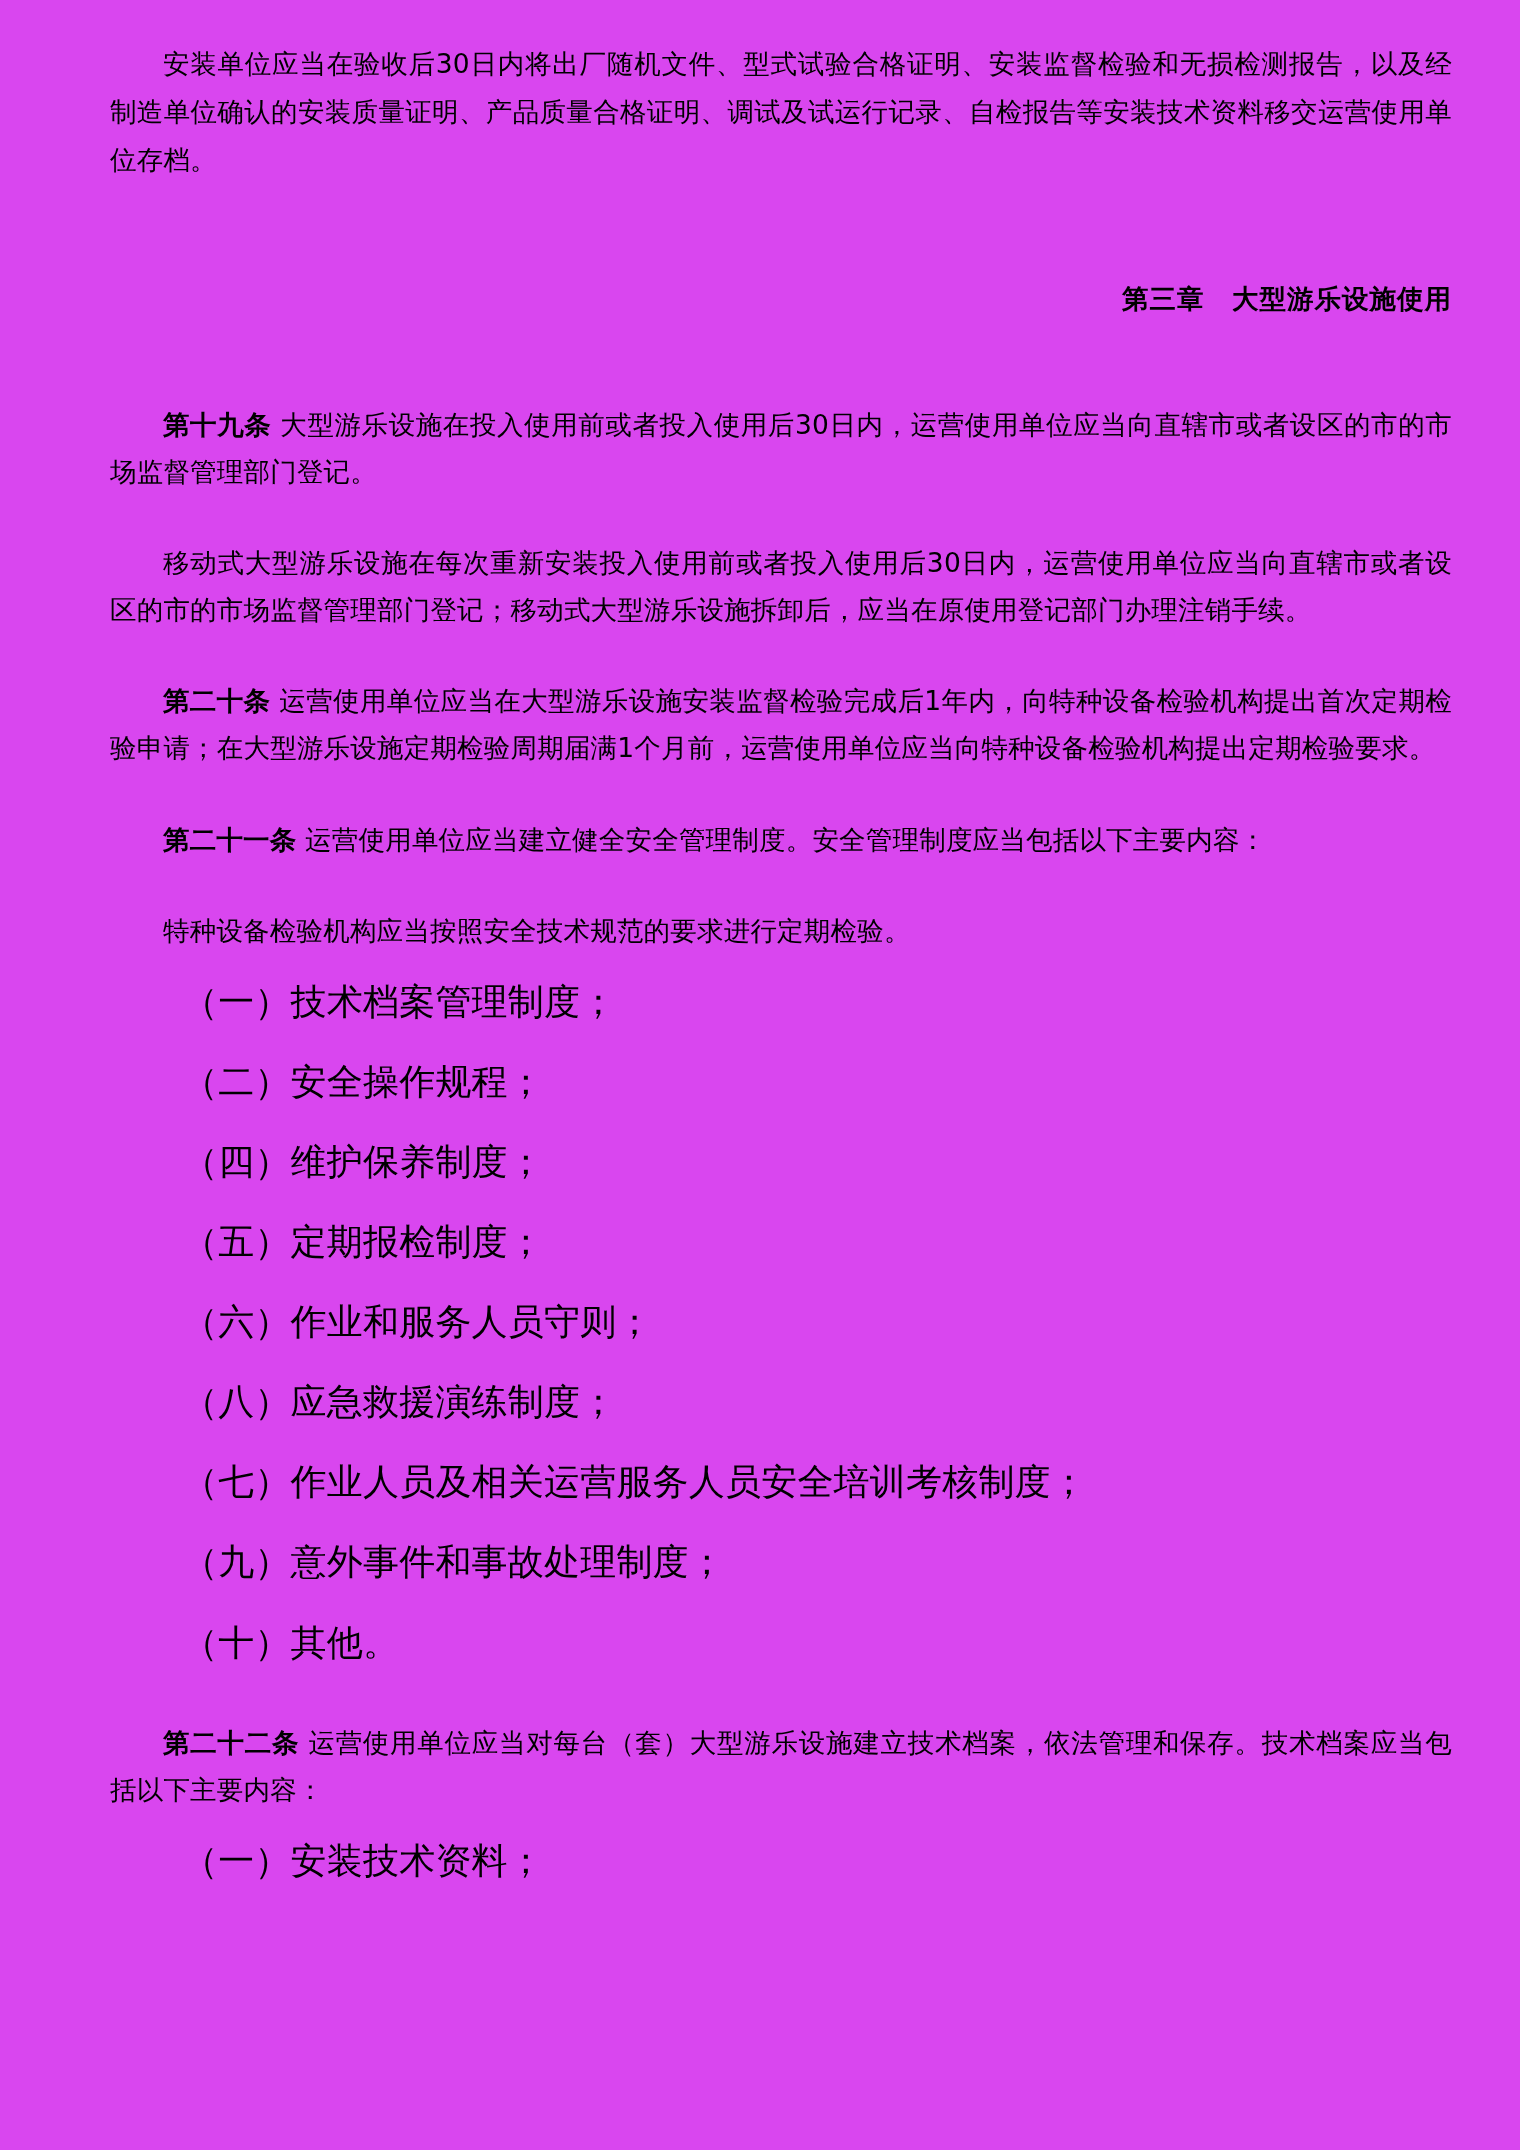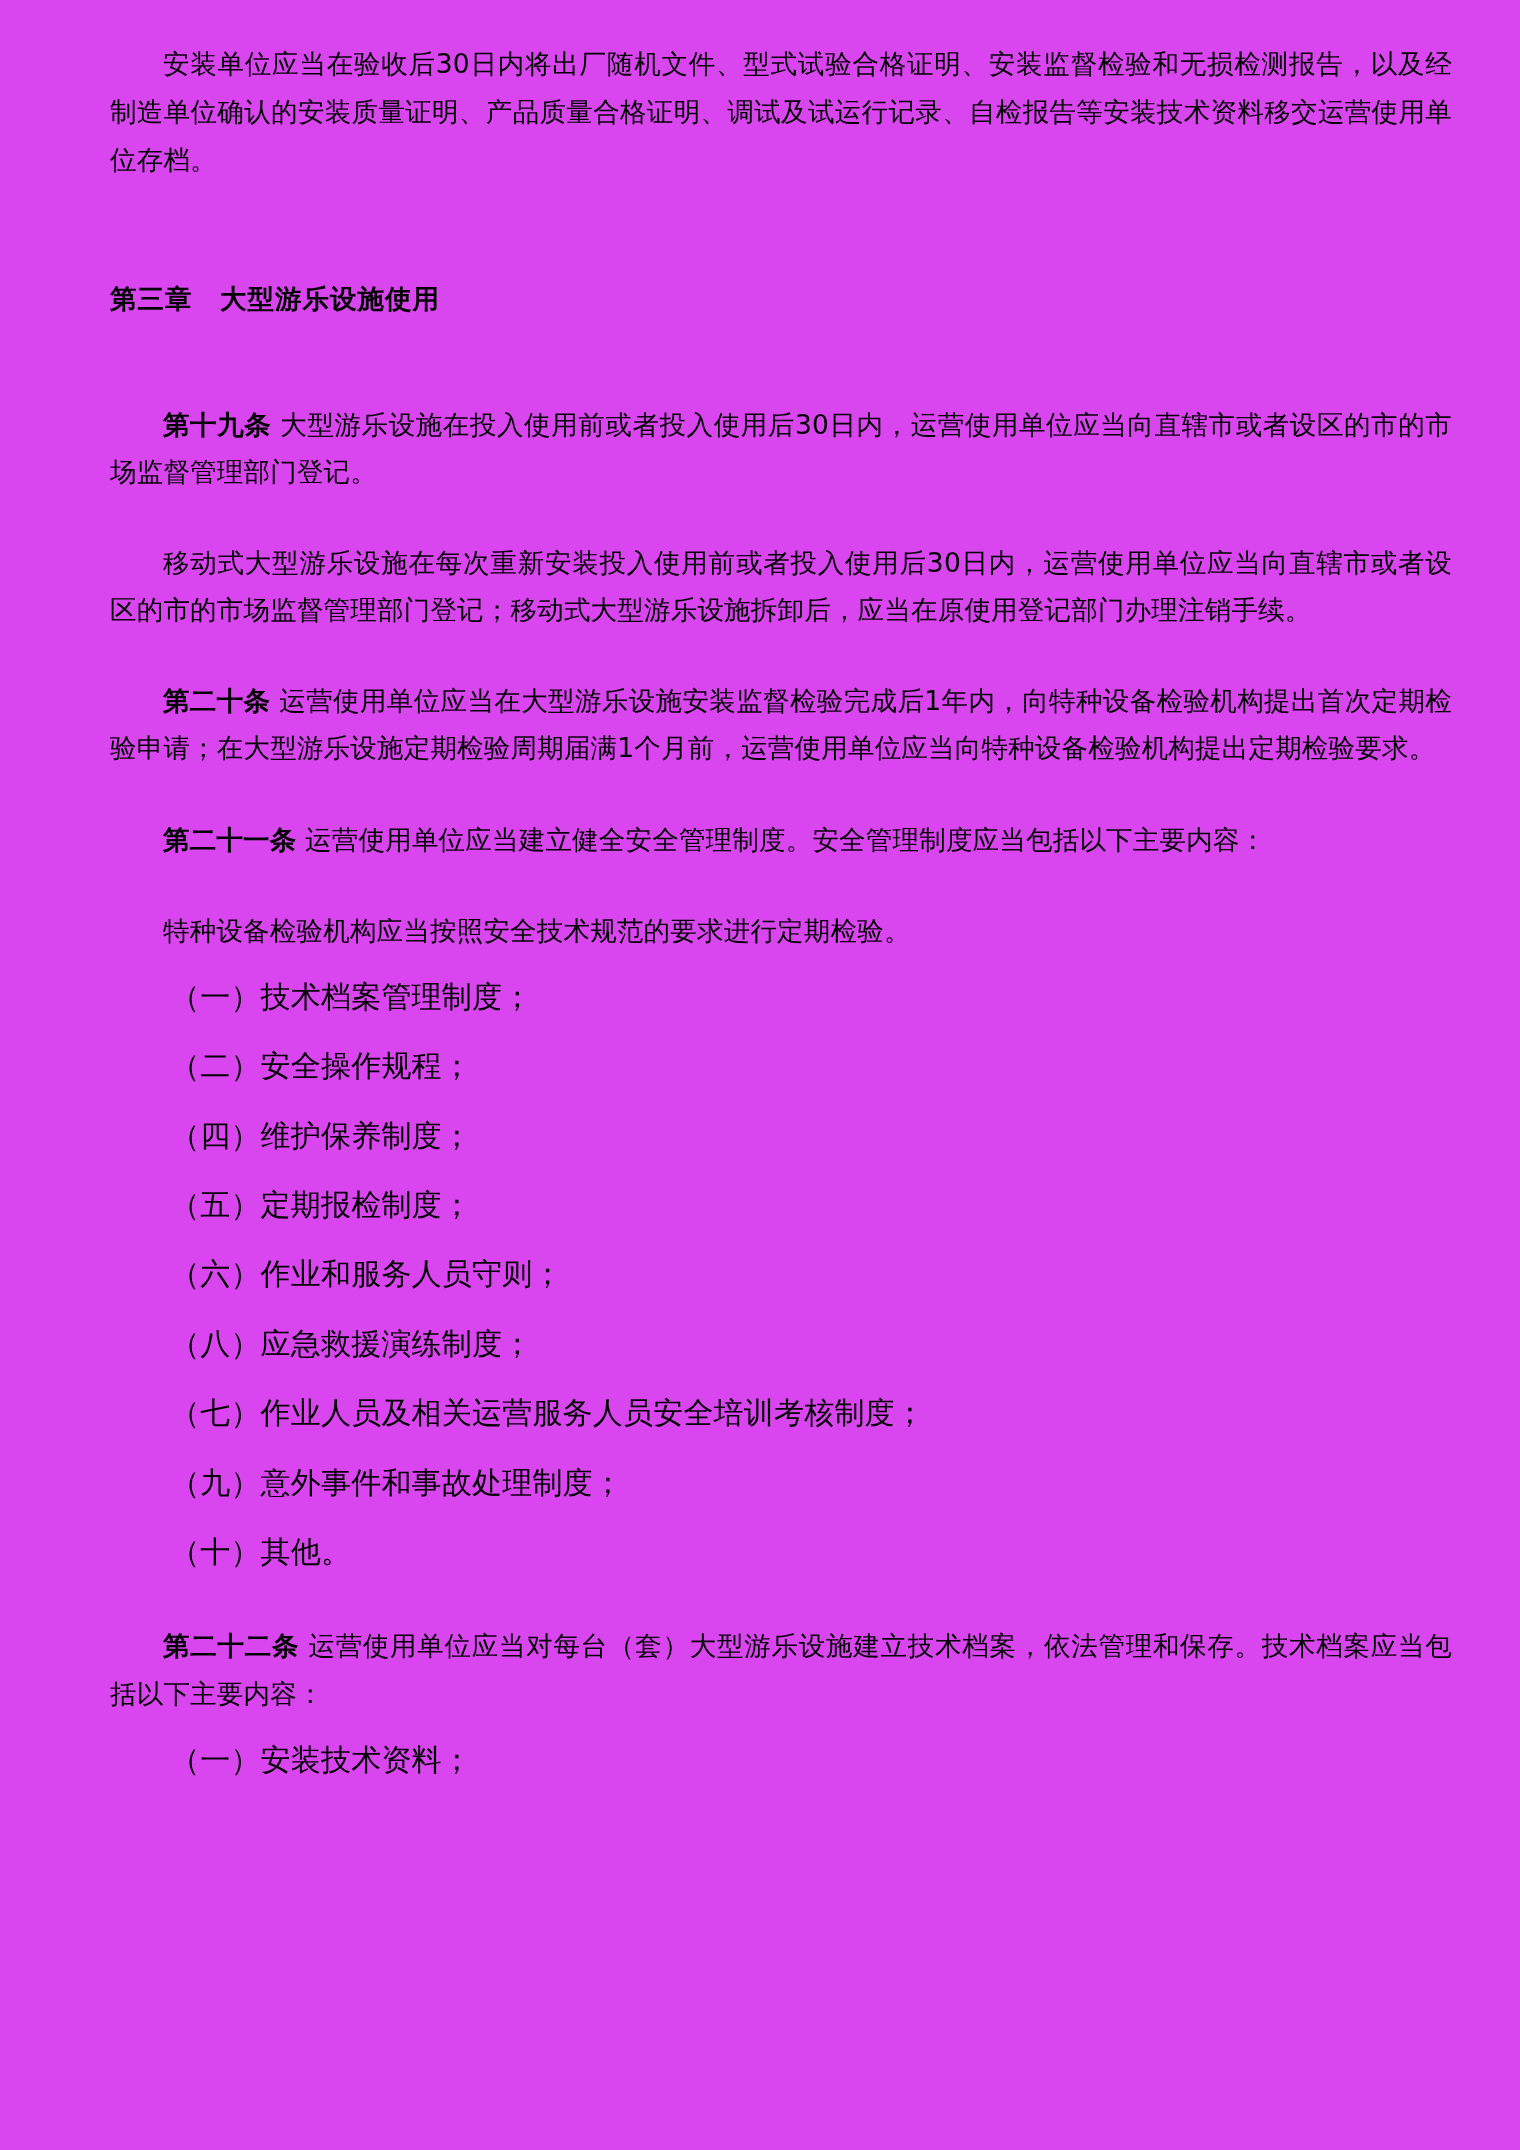--- a/index.html
+++ b/index.html
@@ -35,31 +35,31 @@
   .first-block {
     font-size: 26.5px;
     line-height: 1.82;
     text-align: justify;
     text-justify: inter-ideograph;
     margin: 0;
     text-indent: 2em;
     letter-spacing: 0.2px;
   }
   .chapter-title {
-    text-align: left;
+    text-align: right;
     font-size: 26.5px;
     font-weight: bold;
     margin: 96px 0 84px 0;
     letter-spacing: 1px;
   }
   .art-label {
     font-weight: bold;
   }
   .item {
-    font-size: 30px;
+    font-size: 36px;
     line-height: 1.78;
     margin: 0 0 16px 0;
     text-indent: 2em;
     letter-spacing: 0.2px;
   }
 </style>
 </head>
 <body>
 
 <div class="page">

